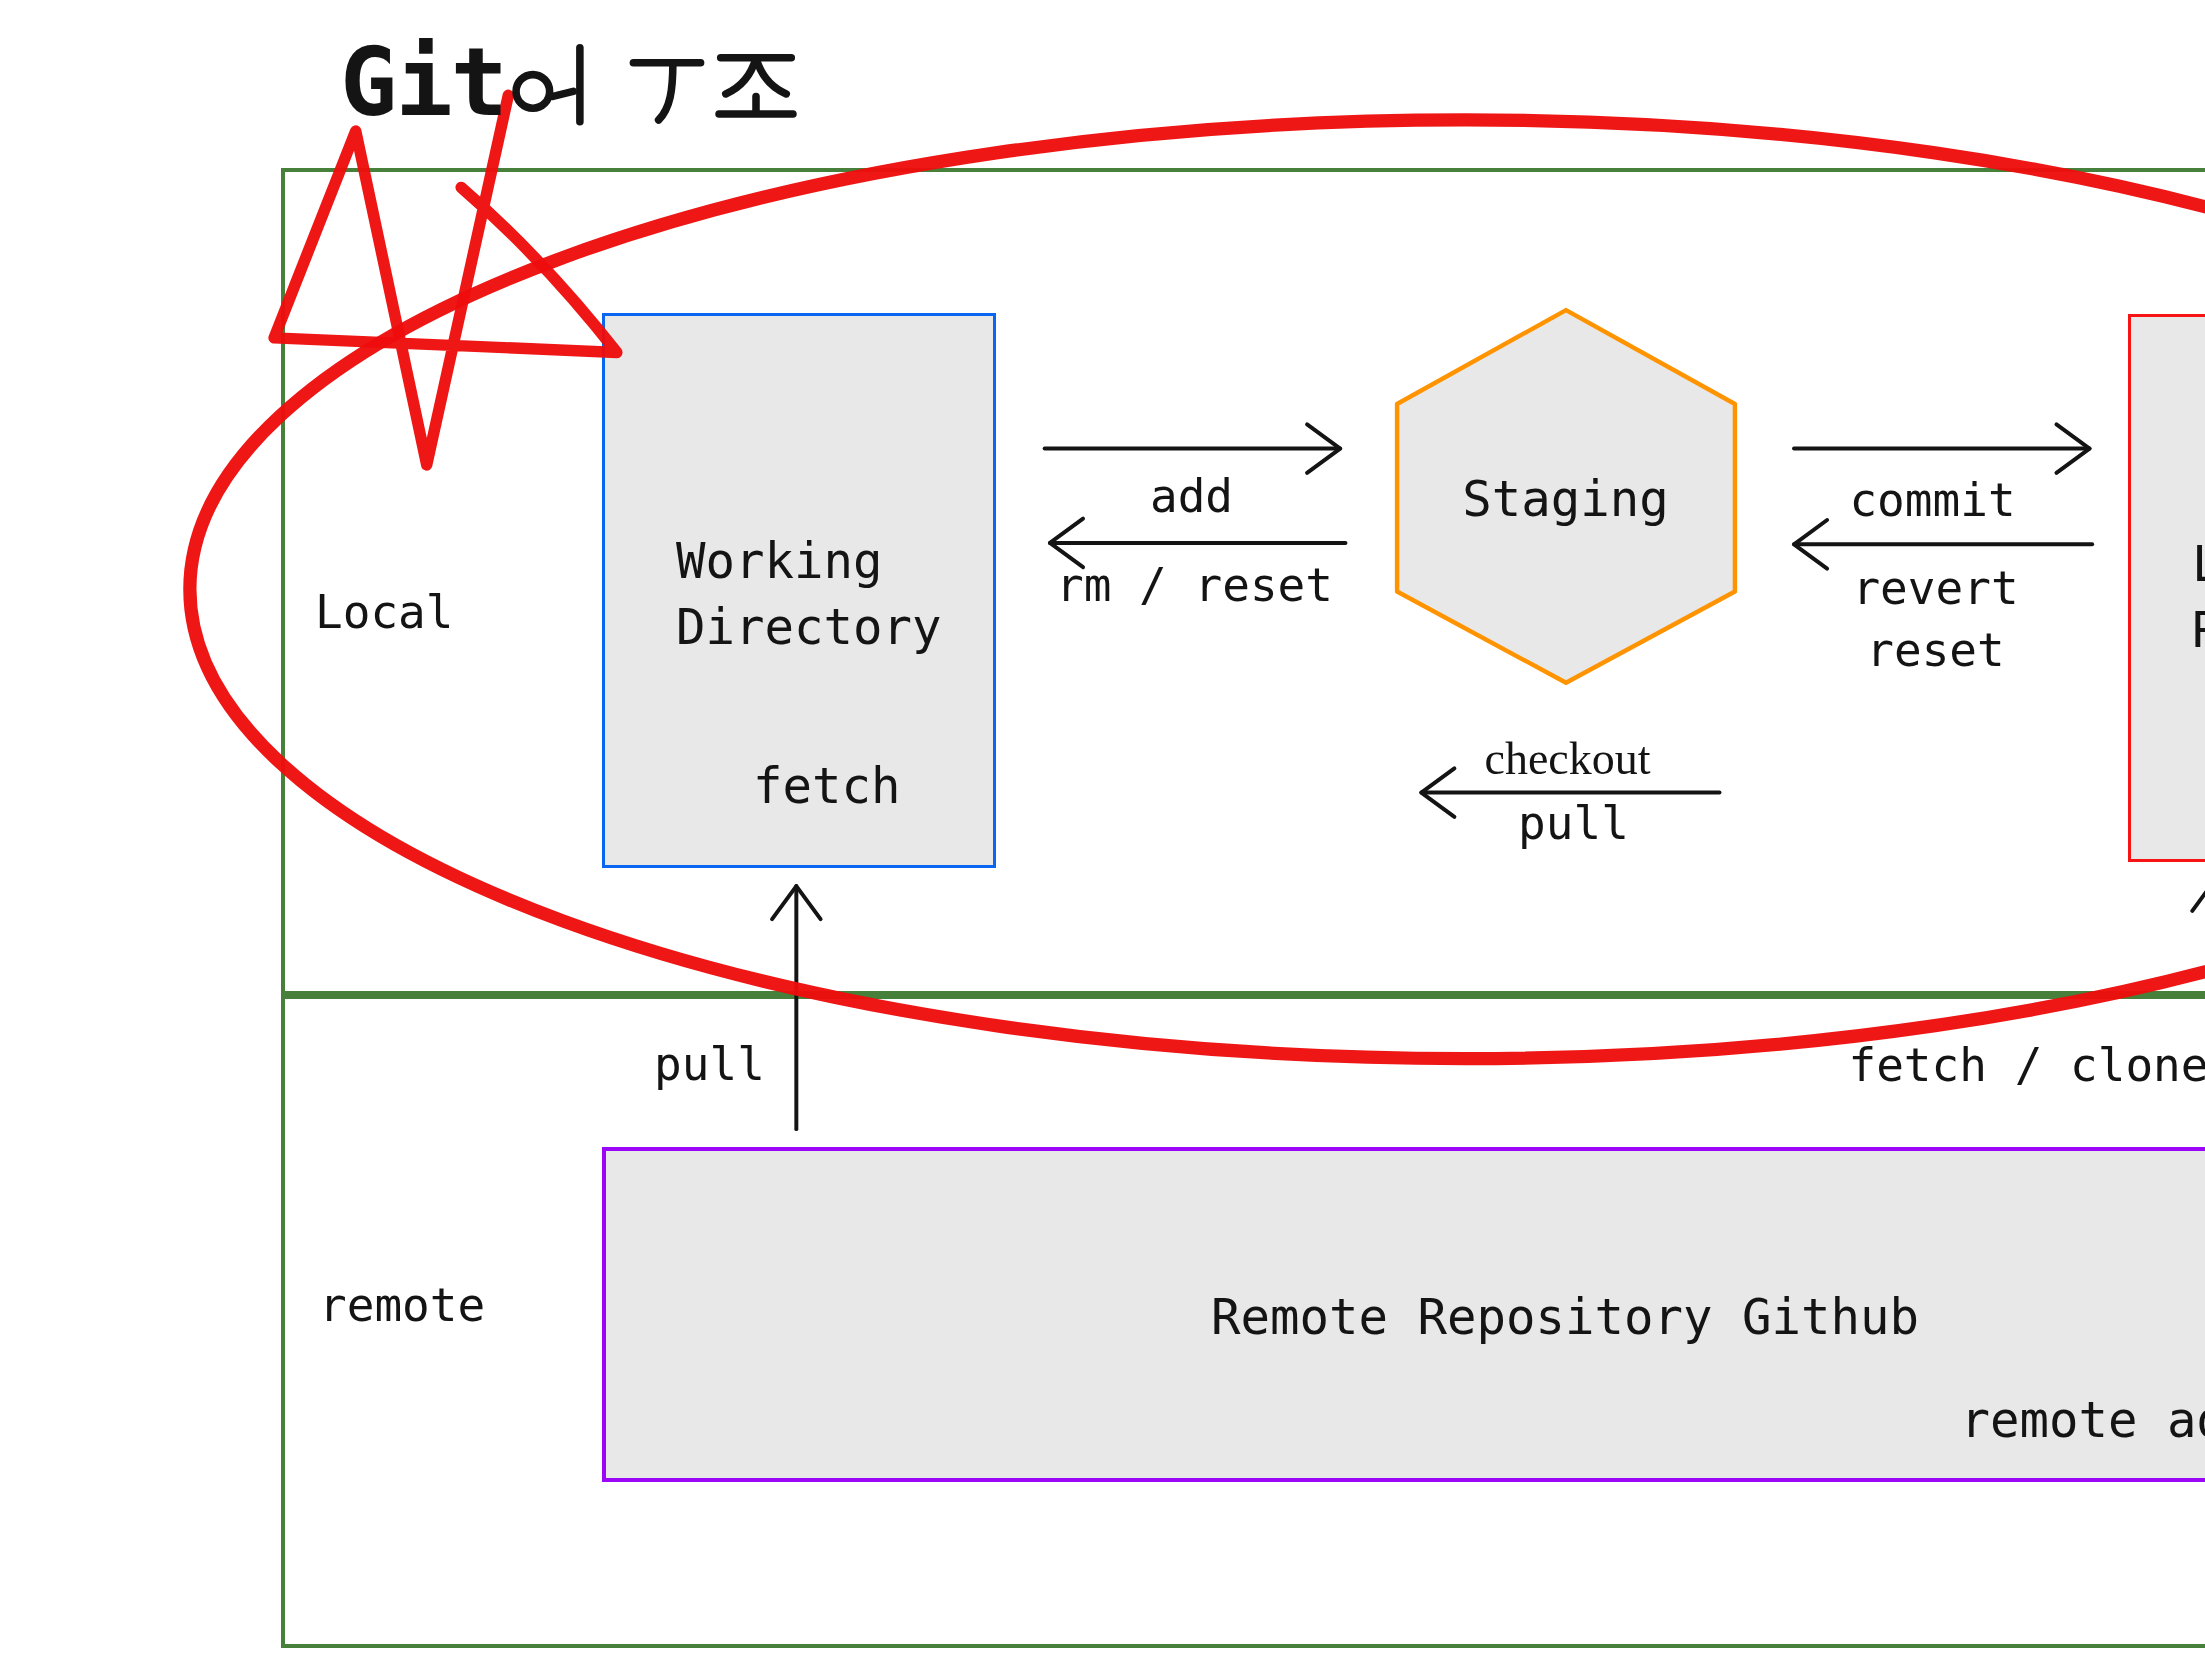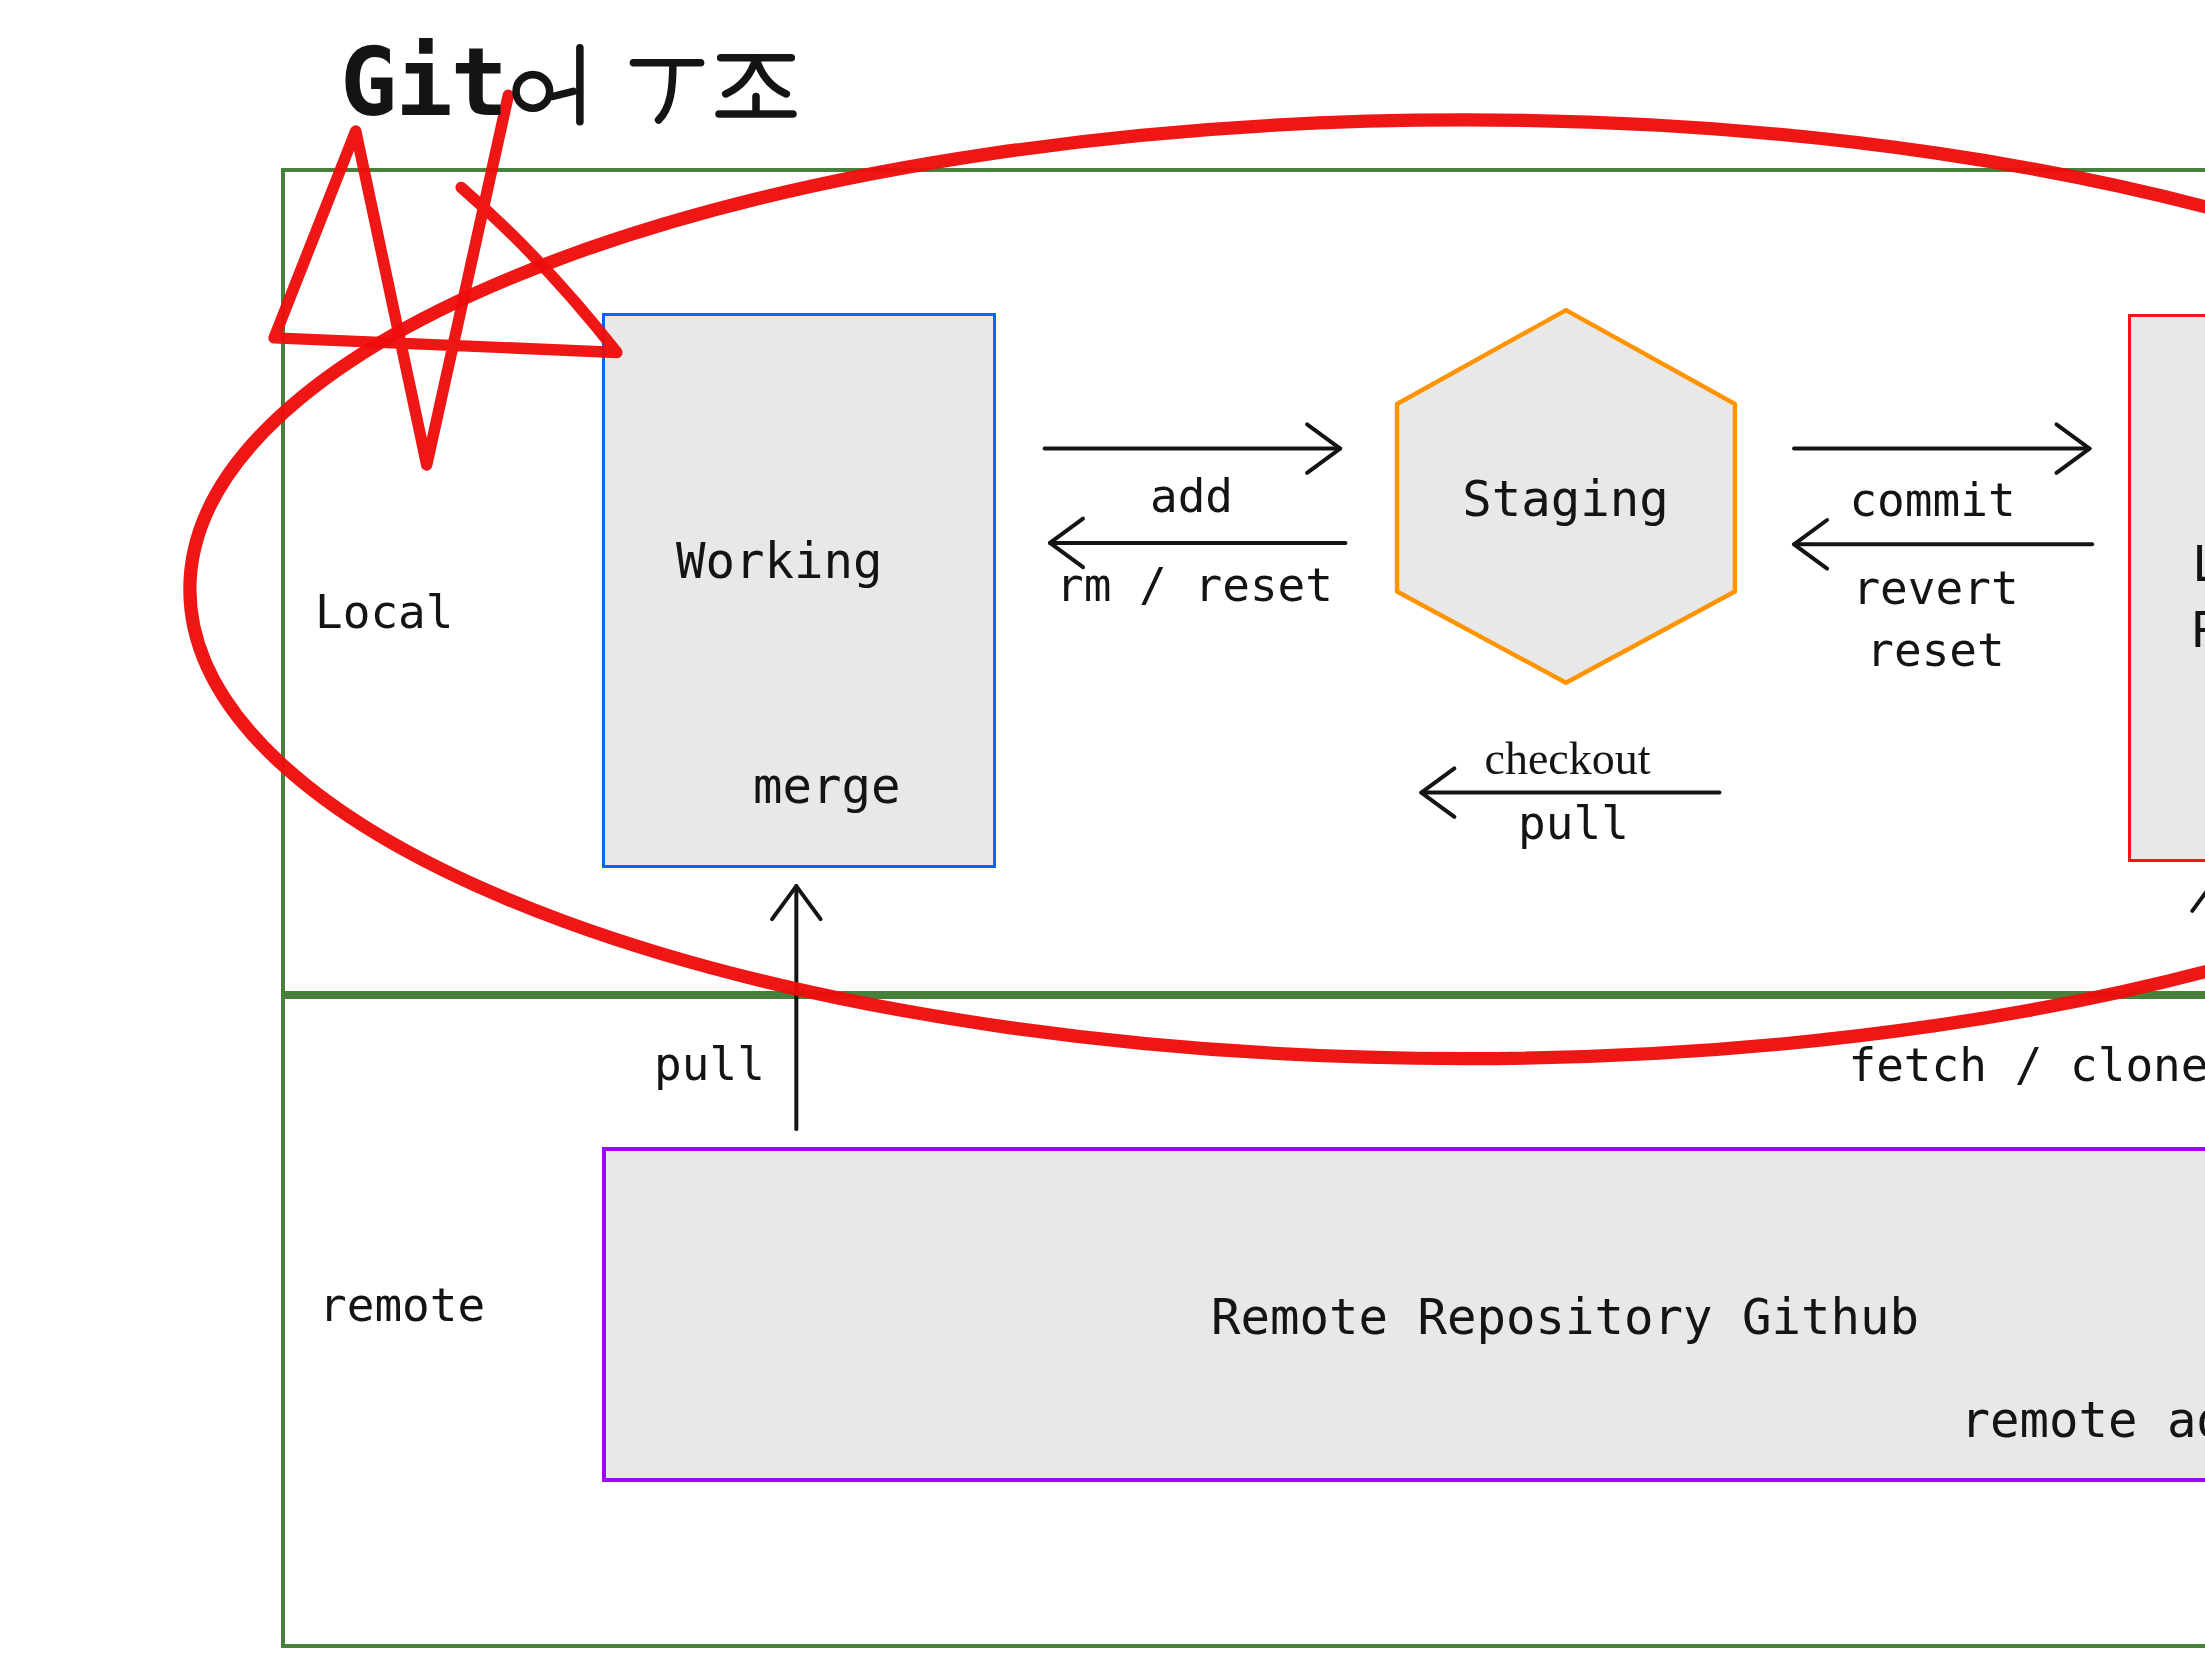--- a/index.html
+++ b/index.html
@@ -44,22 +44,23 @@
 <body>
 
 <div id="canvas">
 
   <div class="zone layer-boxes" id="zone-local"></div>
   <div class="zone layer-boxes" id="zone-remote"></div>
 
   <div class="node layer-boxes" id="box-working">
     <div class="node-text" style="left:71px;top:213px;">
       <div>Working</div>
+      <div>Directory</div>
     </div>
-    <div class="node-note" style="left:148px;top:438px;">merge</div>
+    <div class="node-note" style="left:148px;top:438px;">fetch</div>
   </div>
 
   <div class="node layer-boxes" id="box-localrepo">
     <div class="node-text" style="left:61px;top:215px;">
       <div>Local</div>
       <div>Repository</div>
     </div>
   </div>
 
   <div class="node layer-boxes" id="box-remote">

